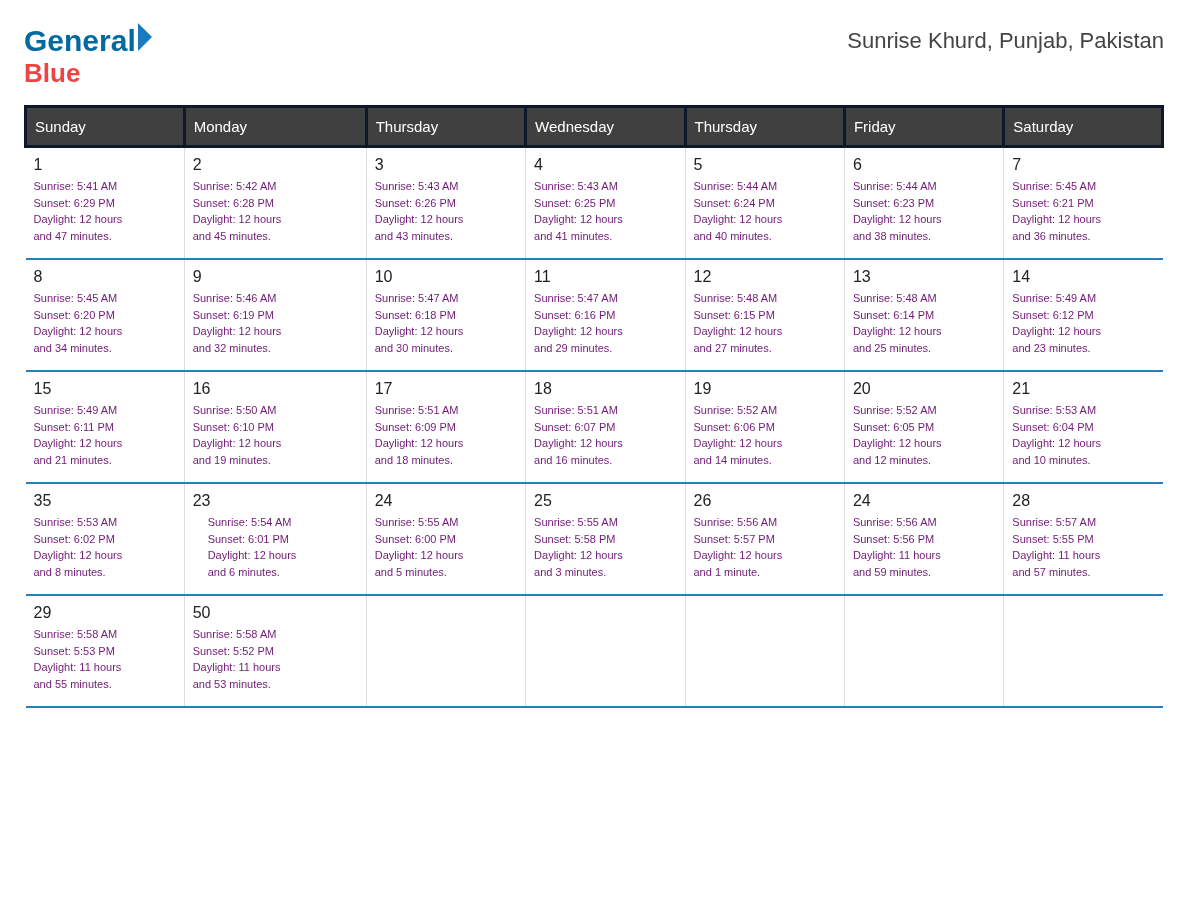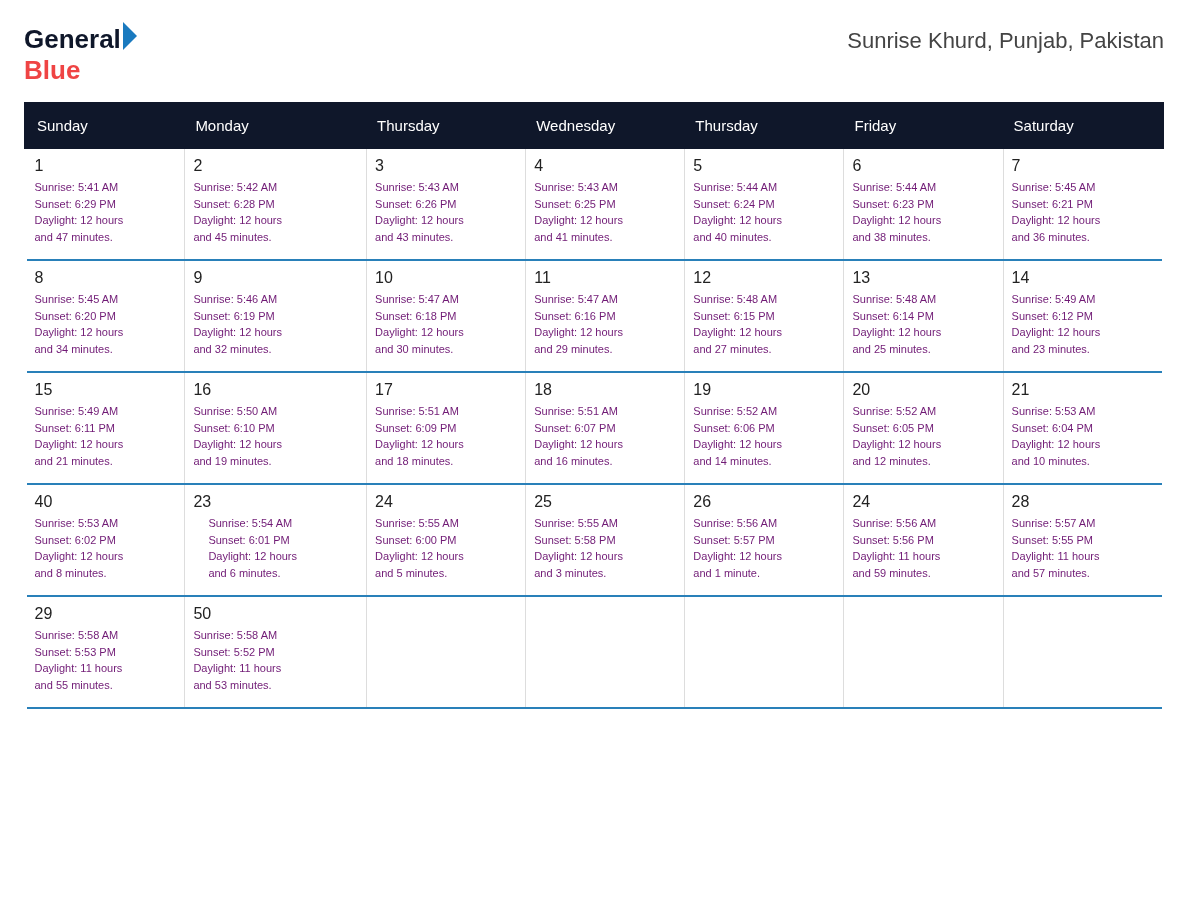--- a/index.html
+++ b/index.html
@@ -9,23 +9,23 @@
       padding: 24px;
       color: #222;
     }
     .header {
       display: flex;
       justify-content: space-between;
       align-items: flex-start;
       margin-bottom: 16px;
     }
     .logo-text-general {
-      font-size: 26px;
+      font-size: 30px;
       font-weight: bold;
-      color: #0f172a;
+      color: #0369a1;
     }
     .logo-text-blue {
       font-size: 26px;
       font-weight: bold;
       color: #ef4444;
     }
     .logo-triangle {
       width: 0;
       height: 0;
       border-left: 14px solid #1a7abf;
@@ -54,27 +54,27 @@
     .calendar-subtitle {
       font-size: 22px;
       color: #444;
       margin-top: 4px;
     }
     table {
       width: 100%;
       border-collapse: collapse;
     }
     thead tr th {
-      background-color: #0f172a;
+      background-color: #404040;
       color: #fff;
       font-size: 15px;
       font-weight: normal;
       padding: 10px 8px;
       text-align: left;
-      border: 5px solid #0f172a;
+      border: 3px solid #0f172a;
     }
     tbody tr {
       border-bottom: 2px solid #2980b9;
     }
     tbody tr td {
       vertical-align: top;
       padding: 8px 8px 14px 8px;
       font-size: 13px;
       color: #333;
       border-right: 1px solid #ddd;
@@ -276,21 +276,21 @@
         <td>
           <span class="day-number">21</span>
           <div class="day-info" style="white-space: pre-line;">Sunrise: 5:53 AM
 Sunset: 6:04 PM
 Daylight: 12 hours
 and 10 minutes.</div>
         </td>
       </tr>
       <tr>
         <td>
-          <span class="day-number">40</span>
+          <span class="day-number">35</span>
           <div class="day-info" style="white-space: pre-line;">Sunrise: 5:53 AM
 Sunset: 6:02 PM
 Daylight: 12 hours
 and 8 minutes.</div>
         </td>
         <td>
           <span class="day-number">23</span>
           <div class="day-info" style="white-space: pre-line; margin-left: 15px;">Sunrise: 5:54 AM
 Sunset: 6:01 PM
 Daylight: 12 hours

